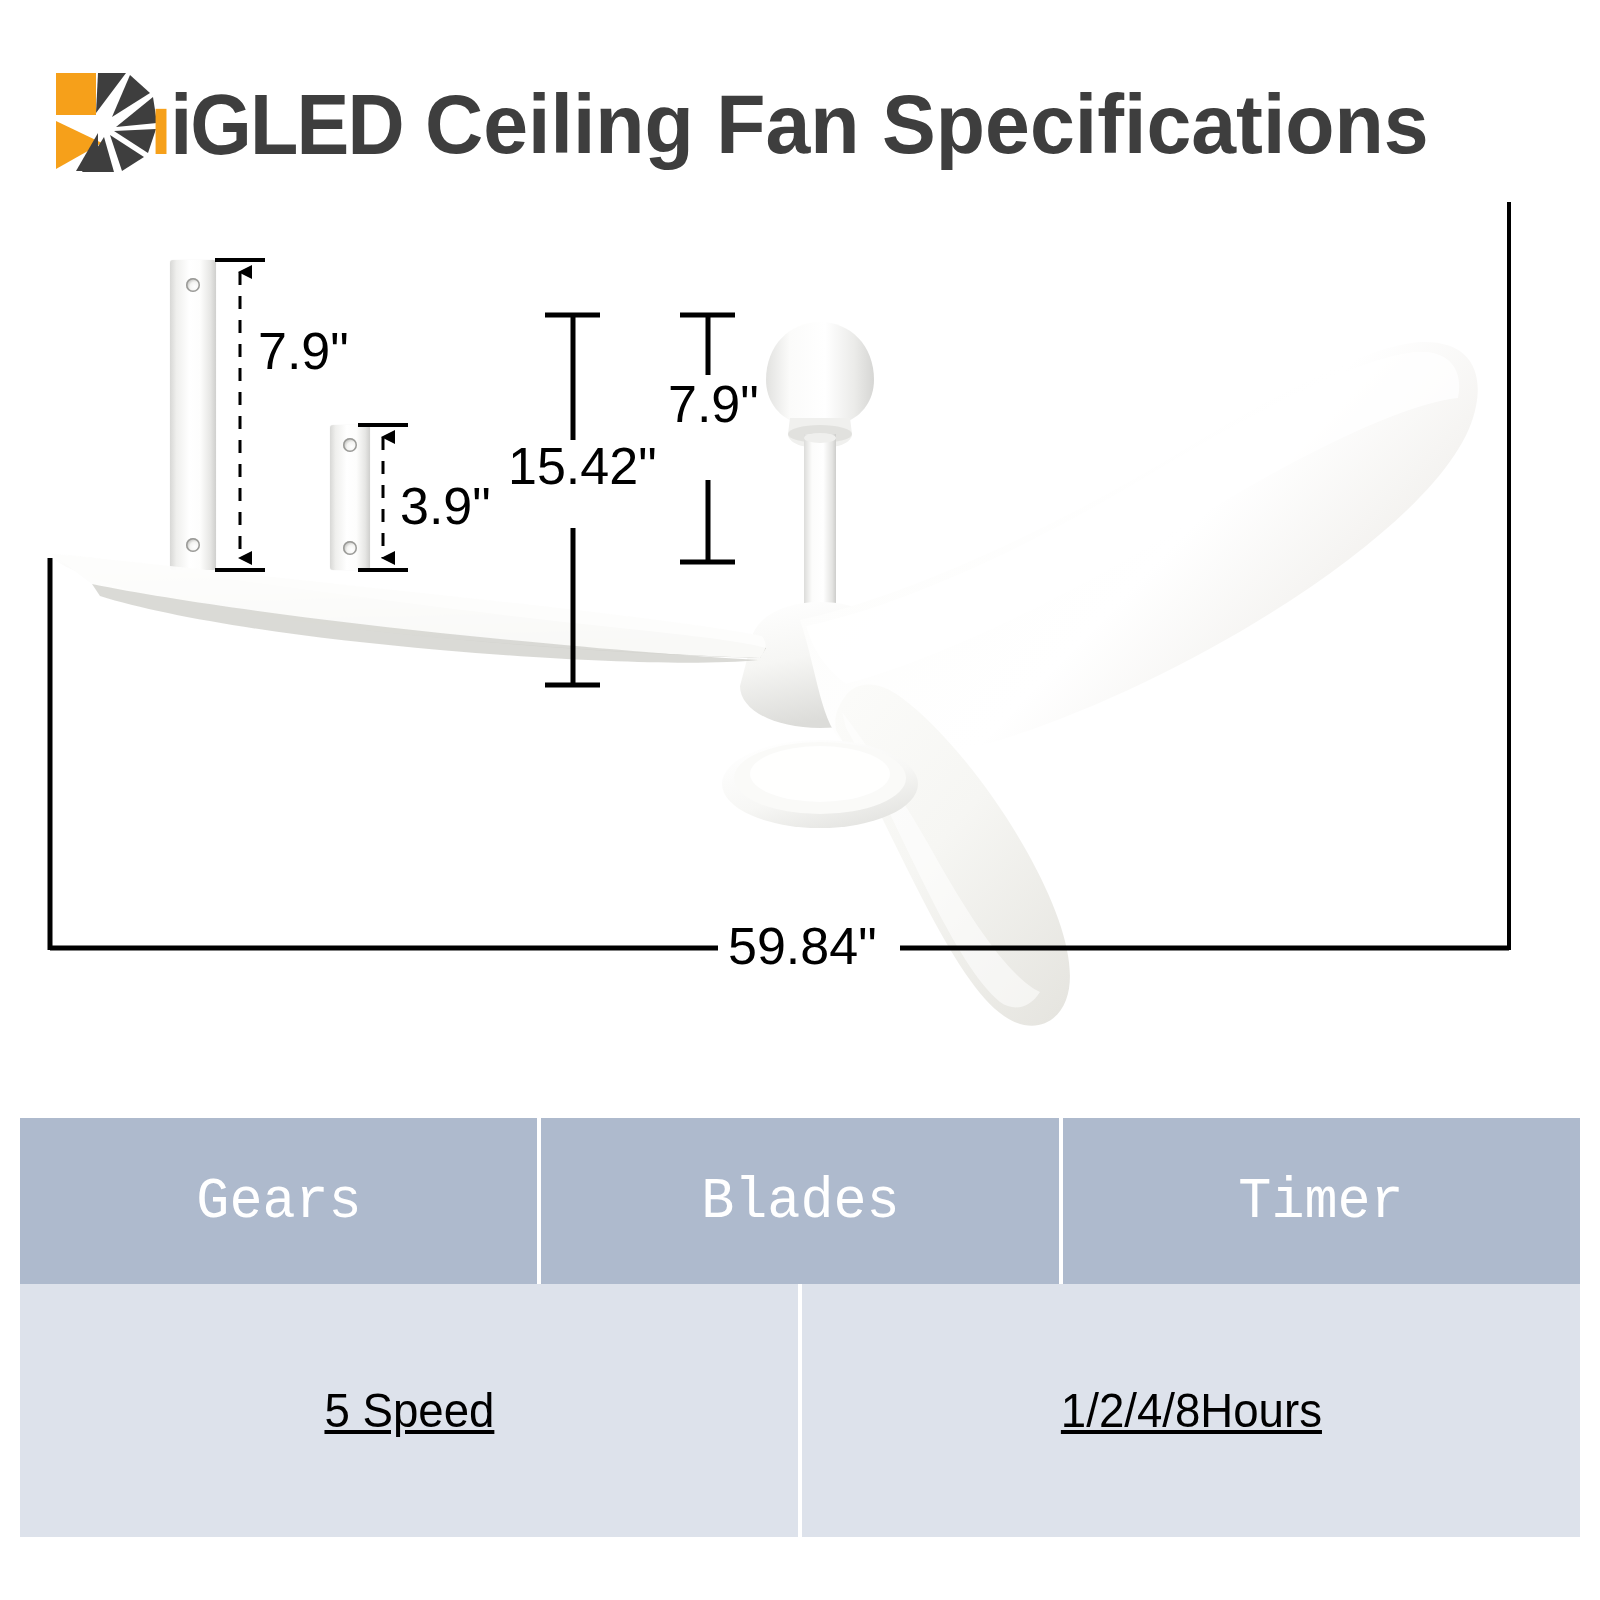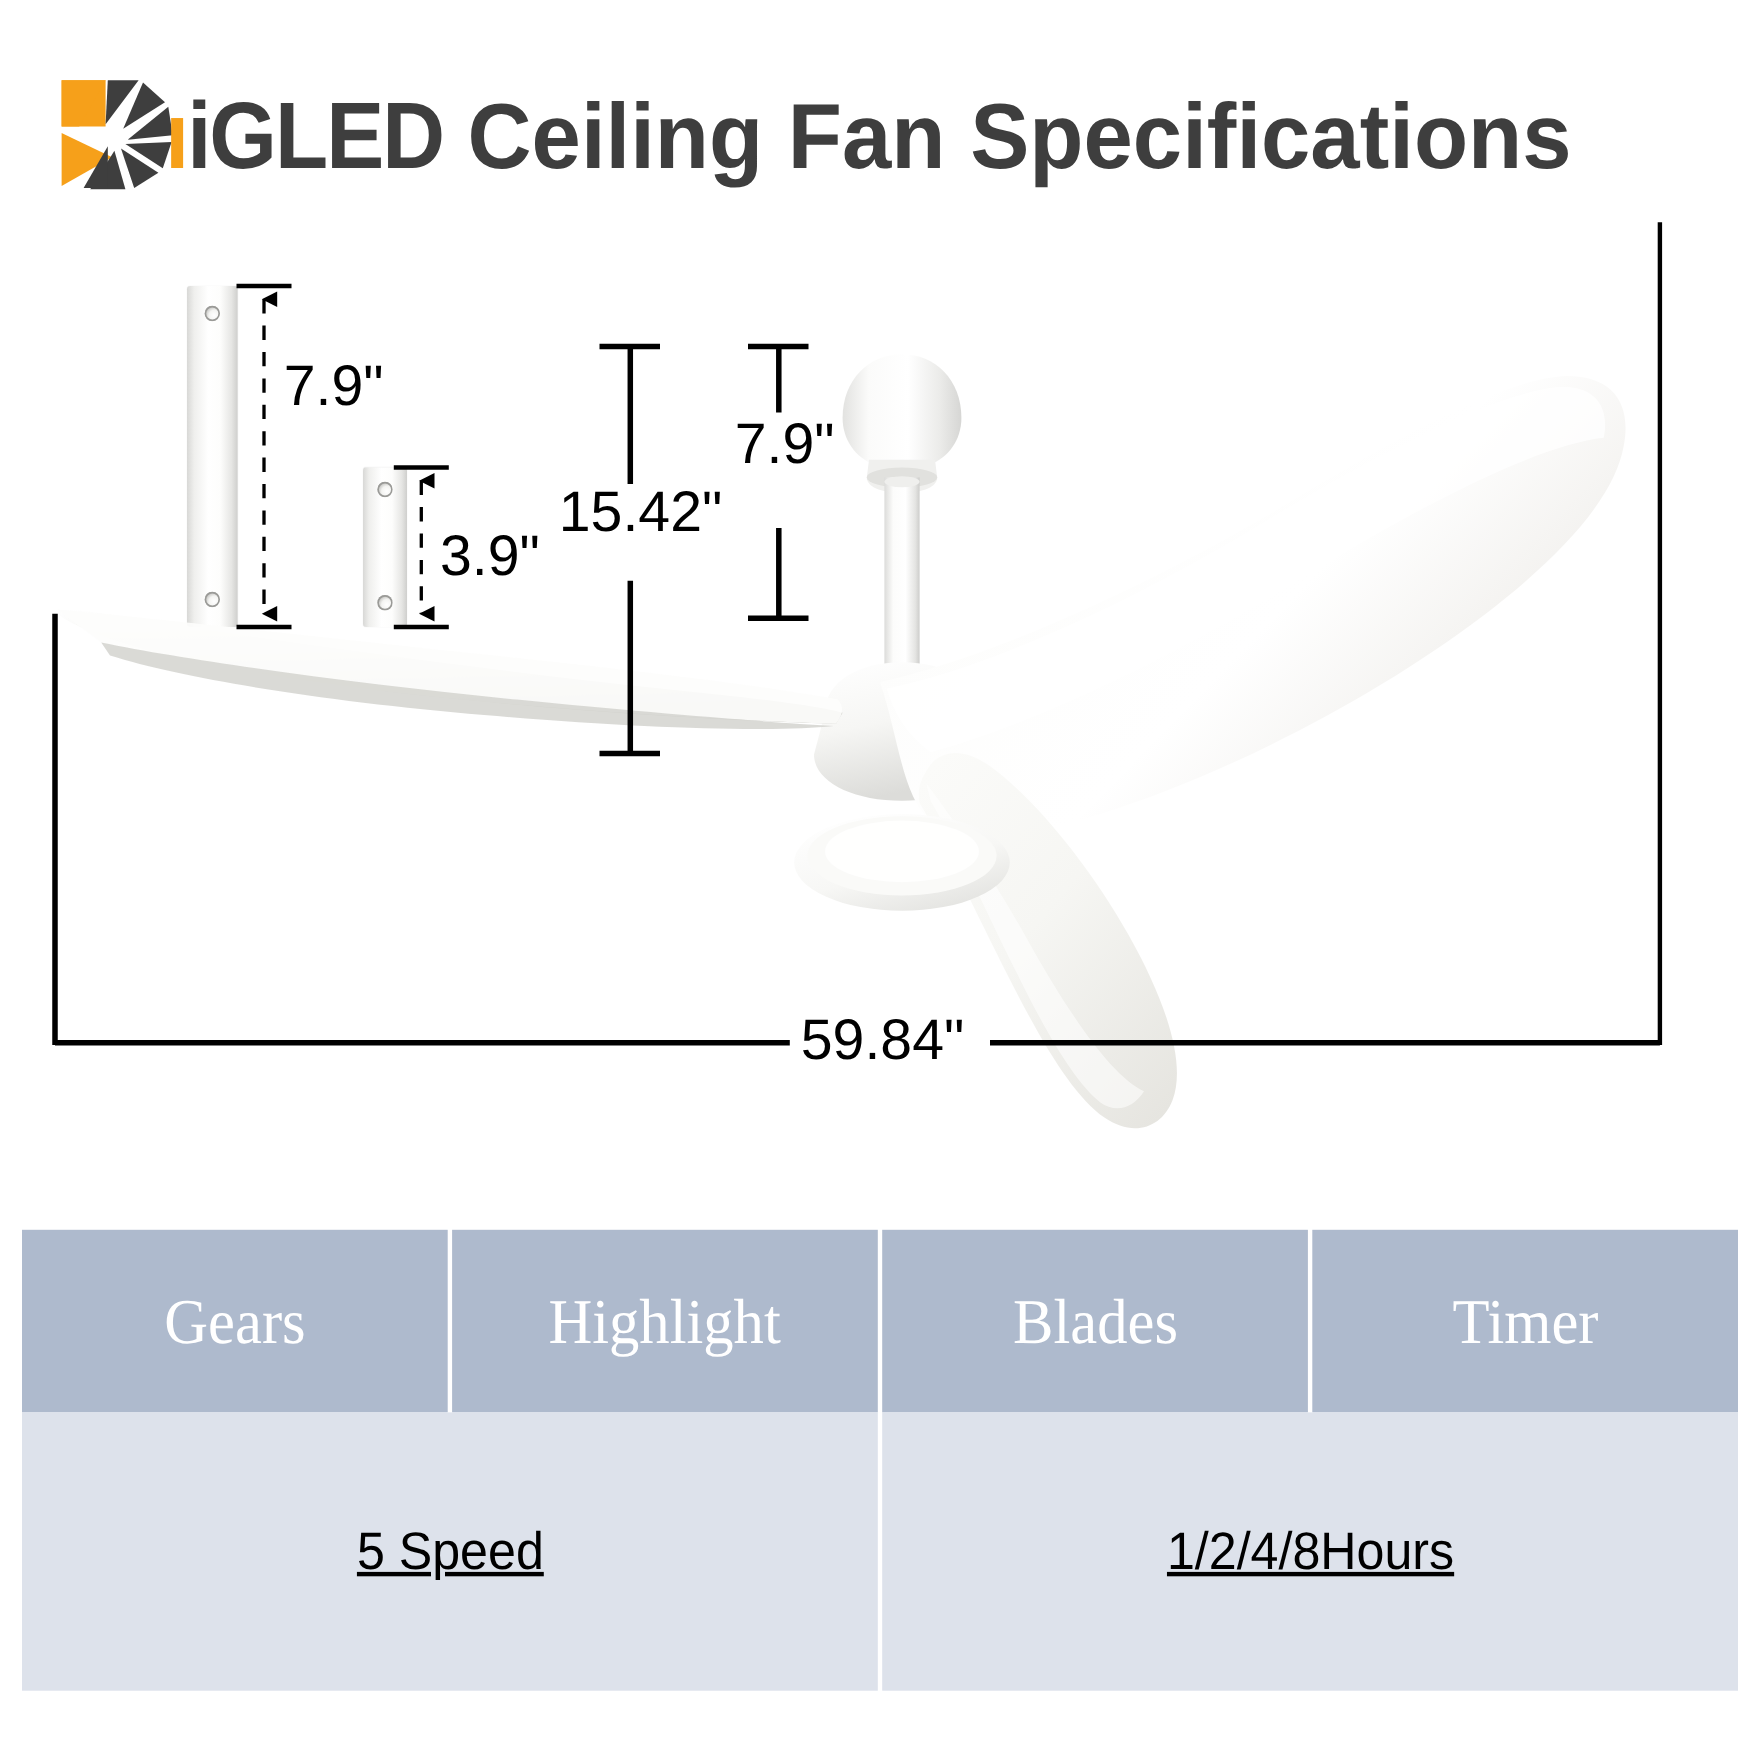--- a/index.html
+++ b/index.html
@@ -126,21 +126,21 @@
     flex: 1 1 0;
     display: flex;
     align-items: center;
     justify-content: center;
     box-sizing: border-box;
   }
   #header-row .cell {
     background: #aebacd;
     color: #ffffff;
     font-size: 58px;
-    font-family: Liberation Serif, serif;
+    font-family: Liberation Mono, monospace;
     transform: none;
   }
   #header-row .cell span {
     display: inline-block;
     transform: scaleX(0.95);
   }
   #body-row .cell {
     background: #dde2eb;
     color: #000000;
     font-size: 48px;
@@ -365,23 +365,20 @@
 
   <div class="dim-label" style="left:728px; top:770px;">59.84"</div>
 </div>
 
 <div id="spec-table">
   <div class="table-row" id="header-row">
     <div class="cell">
       <span>Gears</span>
     </div>
     <div class="cell">
-      <span>Highlight</span>
-    </div>
-    <div class="cell">
       <span>Blades</span>
     </div>
     <div class="cell">
       <span>Timer</span>
     </div>
   </div>
   <div class="table-row" id="body-row">
     <div class="cell">
       <span>5 Speed</span>
     </div>

